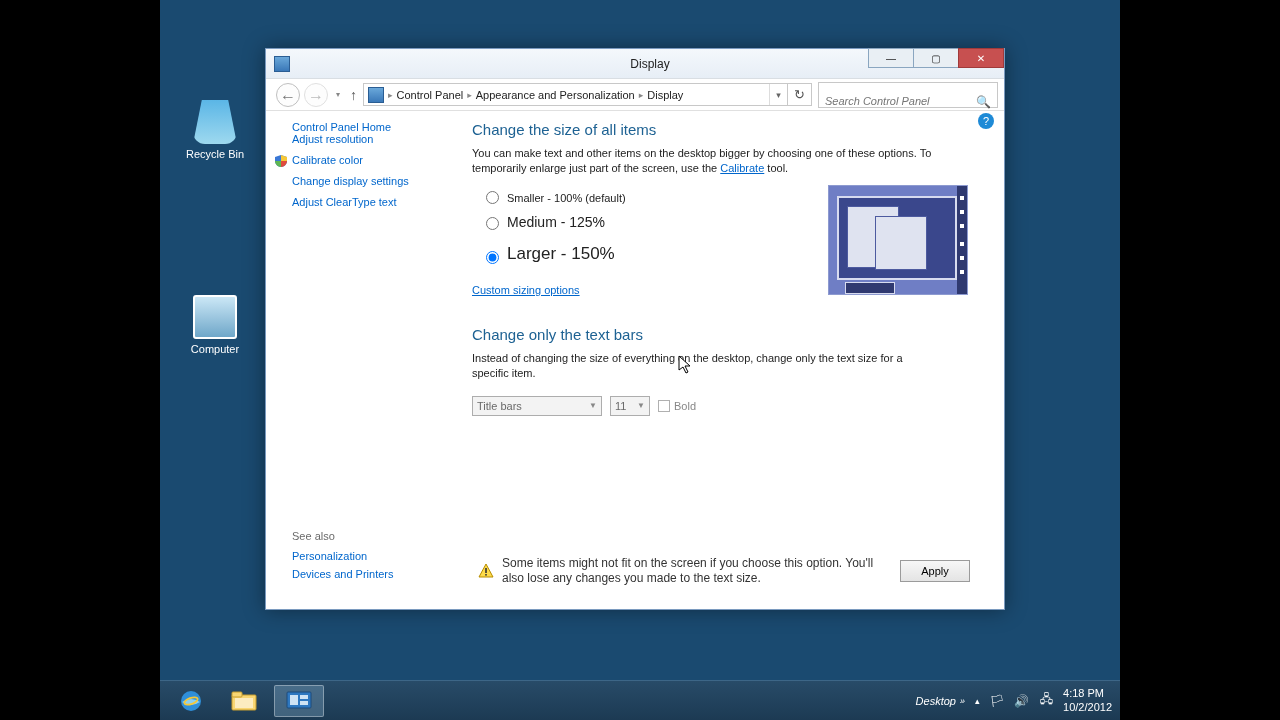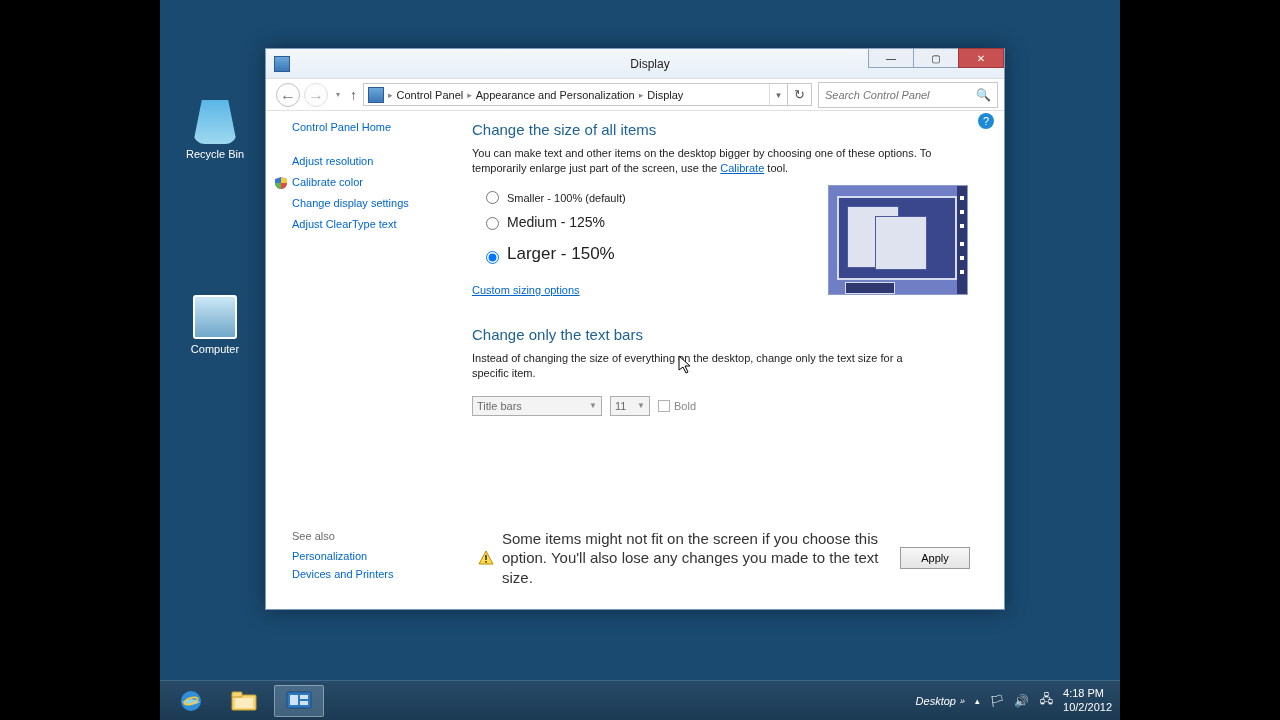--- a/index.html
+++ b/index.html
@@ -25,28 +25,28 @@
   .toolbar { height: 32px; display: flex; align-items: center; padding: 0 6px 0 10px; border-bottom: 1px solid #e0e0e0; }
   .nav-btn { width: 24px; height: 24px; border: 1px solid #c0c0c0; border-radius: 50%; display: flex; align-items: center; justify-content: center; color: #777; margin-right: 4px; background: #fdfdfd; }
   .nav-hist { color: #888; font-size: 8px; padding: 0 4px; }
   .nav-up { padding: 0 6px; color: #555; font-size: 14px; }
   .breadcrumb { flex: 1; height: 23px; border: 1px solid #c8c8c8; display: flex; align-items: center; background: #fff; font-size: 11px; }
   .breadcrumb .bc-ic { width: 16px; height: 16px; margin: 0 4px 0 4px; background: linear-gradient(#6aa8da,#3a78b8); border: 1px solid #2a5d93; }
   .breadcrumb .seg { padding: 0 4px; color: #222; }
   .breadcrumb .chev { color: #888; font-size: 9px; }
   .bc-drop { width: 18px; text-align: center; color: #666; border-left: 1px solid #ddd; height: 100%; display: flex; align-items: center; justify-content: center; font-size: 9px; }
   .bc-refresh { width: 24px; text-align: center; color: #555; height: 23px; border: 1px solid #c8c8c8; border-left: none; display: flex; align-items: center; justify-content: center; font-size: 13px; margin-right: 6px; }
-  .search { width: 180px; height: 23px; border: 1px solid #c8c8c8; display: flex; align-items: center; padding: 12px 6px; }
+  .search { width: 180px; height: 23px; border: 1px solid #c8c8c8; display: flex; align-items: flex-start; padding: 12px 6px; }
   .search input { border: none; outline: none; flex: 1; font-size: 11px; color: #888; font-style: italic; }
   .search .srch-ic { color: #6f6f6f; font-size: 12px; }
 
   .body { position: absolute; top: 62px; left: 0; right: 0; bottom: 0; display: flex; }
   .sidebar { width: 196px; padding: 10px 0 10px 26px; font-size: 11px; display: flex; flex-direction: column; }
   .sidebar a { color: #0066cc; text-decoration: none; display: block; }
-  .cp-home { color: #0066cc; margin-bottom: 22px; }
+  .cp-home { color: #0066cc; }
   .task { color: #0066cc; margin-bottom: 9px; position: relative; }
   .task .shield { position: absolute; left: -18px; top: 0; width: 14px; height: 14px; }
   .shield svg { display: block; }
   .see-also-block { margin-top: auto; padding-bottom: 10px; }
   .see-also { color: #6a6a6a; margin-bottom: 8px; margin-top: 0; }
 
   .content { flex: 1; padding: 10px 28px 10px 10px; position: relative; font-size: 11px; color: #222; }
   .help-ic { position: absolute; right: 10px; top: 2px; width: 16px; height: 16px; border-radius: 50%; background: #1e8ad6; color: #fff; font-size: 11px; display: flex; align-items: center; justify-content: center; }
   h2.section { color: #1e6293; font-size: 15px; font-weight: 400; margin-bottom: 8px; }
   .desc { color: #222; line-height: 1.4; margin-bottom: 14px; max-width: 470px; }
@@ -69,21 +69,21 @@
   .dropdown { border: 1px solid #adadad; background: #f3f3f3; font-size: 11px; color: #6a6a6a; padding: 3px 4px; display: flex; align-items: center; justify-content: space-between; }
   .dropdown.main { width: 130px; }
   .dropdown.size { width: 40px; }
   .dropdown .dv { flex: 1; }
   .dropdown .dc { color: #888; font-size: 8px; }
   .chk { display: flex; align-items: center; gap: 4px; color: #888; }
   .chk .box { width: 12px; height: 12px; border: 1px solid #b0b0b0; background: #fff; display: inline-block; }
   .warn-box { position: absolute; left: 10px; right: 28px; bottom: 14px; border: none; padding: 8px 6px; display: flex; align-items: center; background: #fff; border-top: 0; }
   .warn-ic { width: 16px; height: 16px; margin-right: 8px; flex-shrink: 0; }
   .warn-ic svg { display: block; }
-  .warn-text { flex: 1; font-size: 15px; color: #333; line-height: 1.3; max-width: 400px; }
+  .warn-text { flex: 1; font-size: 12px; color: #333; line-height: 1.3; max-width: 400px; }
   .apply-btn { width: 70px; height: 22px; background: linear-gradient(#f7f7f7,#e4e4e4); border: 1px solid #9b9b9b; font-size: 11px; margin-left: 20px; }
 
   .cursor { position: absolute; left: 412px; top: 306px; pointer-events: none; }
   .cursor svg { display: block; }
 
   .taskbar { position: absolute; left: 0; right: 0; bottom: 0; height: 40px; background: linear-gradient(#284b68,#1c3a53); border-top: 1px solid #3d6687; display: flex; align-items: center; padding: 0 8px 0 4px; }
   .tb-btn { width: 50px; height: 32px; margin: 0 2px; border-radius: 2px; display: flex; align-items: center; justify-content: center; }
   .tb-btn.active { background: rgba(160,200,230,.28); border: 1px solid rgba(255,255,255,.35); }
   .tray { margin-left: auto; display: flex; align-items: center; gap: 10px; color: #fff; font-size: 11px; }
   .tray .lbl { display: flex; align-items: center; gap: 4px; font-style: italic; }

